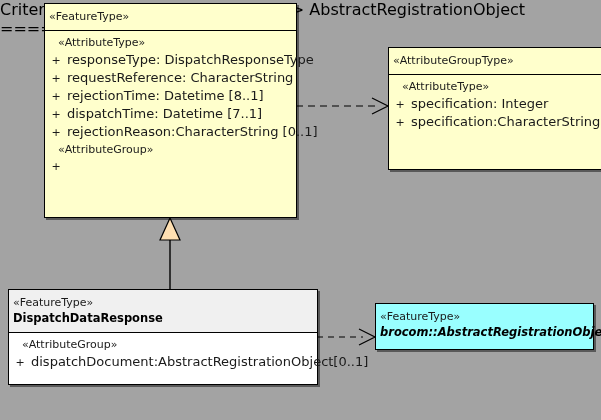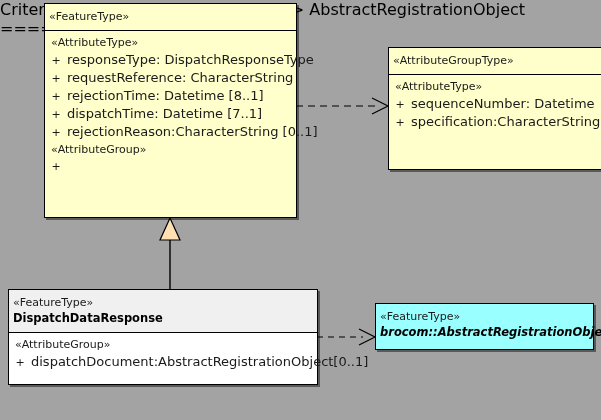--- a/index.html
+++ b/index.html
@@ -60,21 +60,21 @@
   }
 
   .box-body {
     box-sizing: border-box;
     padding: 3px 0 4px 0;
   }
   .group-label {
     font-size: 11px;
     color: #1a1a1a;
     line-height: 17px;
-    padding-left: 6px;
+    padding-left: 13px;
     white-space: nowrap;
   }
   .attr-row {
     display: flex;
     align-items: baseline;
     line-height: 17px;
     white-space: nowrap;
   }
   .attr-vis {
     width: 22px;
@@ -162,21 +162,21 @@
 
   
   <div class="uml-box yellow" style="left:388px; top:47px; width:220px; height:123px;">
     <div class="box-header">
       <span class="stereotype">«AttributeGroupType»</span>
     </div>
     <div class="box-body">
       <div class="group-label">«AttributeType»</div>
       <div class="attr-row">
         <span class="attr-vis">+</span>
-        <span class="attr-text">sequenceNumber: Datetime</span>
+        <span class="attr-text">specification: Integer</span>
       </div>
       <div class="attr-row">
         <span class="attr-vis">+</span>
         <span class="attr-text">specification:CharacterString</span>
       </div>
     </div>
   </div>
 
   
   <div class="uml-box grey-header" style="left:8px; top:289px; width:310px; height:96px;">

